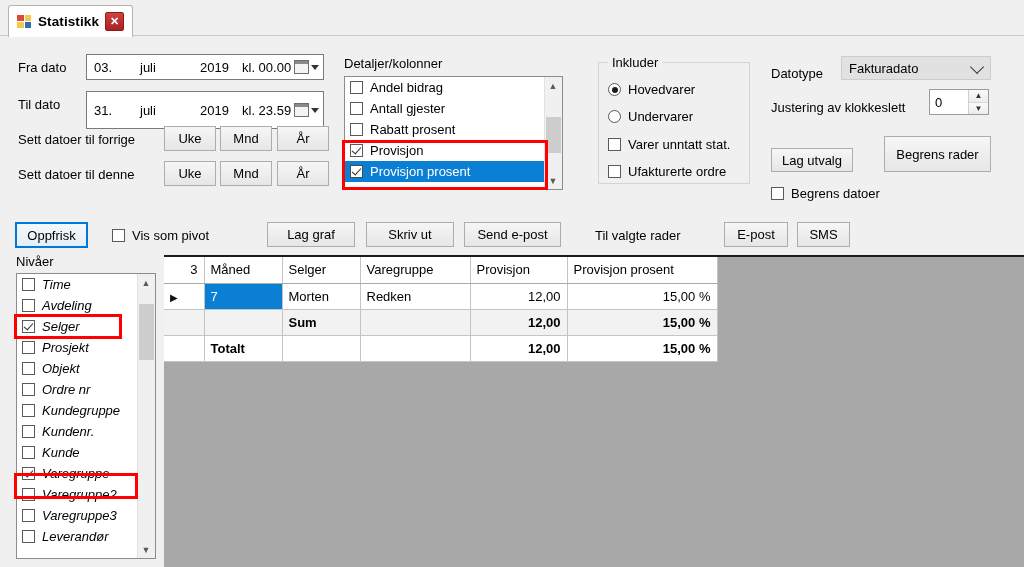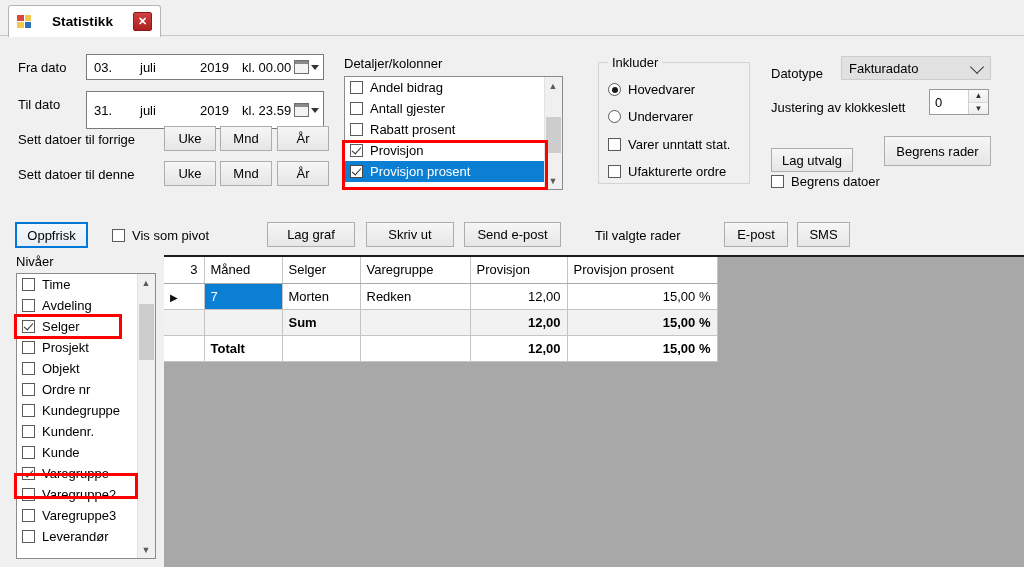--- a/index.html
+++ b/index.html
@@ -14,21 +14,21 @@
   }
   #app{position:absolute;inset:0;background:#f0f0f0;}
 
   
   .tabstrip{position:absolute;left:0;top:0;width:1024px;height:36px;background:#f0f0f0;}
   .tabstrip:after{content:"";position:absolute;left:0;bottom:0;width:1024px;height:1px;background:#c8c8c8;}
   .tab{
     position:absolute;left:8px;top:5px;height:31px;
     background:#fff;border:1px solid #b5b5b5;border-bottom:none;
     border-radius:3px 3px 0 0;
-    display:flex;align-items:center;gap:20px;
+    display:flex;align-items:center;gap:6px;
     padding:0 8px 0 8px;
     z-index:3;
   }
   .tabicon{width:15px;height:14px;position:relative;flex:0 0 auto;}
   .tabicon i{position:absolute;display:block;}
   .tab-label{font-weight:bold;font-size:13.5px;letter-spacing:.1px;}
   .tabclose{
     width:17px;height:17px;border-radius:2px;
     background:linear-gradient(#cf4242,#ad2020);
     border:1px solid #8d1a1a;
@@ -231,42 +231,42 @@
   <div class="lbl" style="left:771px;top:100px;">Justering av klokkeslett</div>
   <div class="spin" style="left:929px;top:89px;width:60px;height:26px;">
     <span style="padding-left:5px;">0</span>
     <span class="spinbtns">
       <span>▲</span>
       <span>▼</span>
     </span>
   </div>
 
   <div class="btn" style="left:771px;top:148px;width:82px;height:24px;">Lag utvalg</div>
-  <div class="btn" style="left:884px;top:136px;width:107px;height:30px;">Begrens rader</div>
-
-  <div class="chkrow" style="left:771px;top:174px;">
+  <div class="btn" style="left:884px;top:136px;width:107px;height:36px;">Begrens rader</div>
+
+  <div class="chkrow" style="left:771px;top:186px;">
     <span class="cbx"></span>
     <span>Begrens datoer</span>
   </div>
 
   <div class="btn primary" style="left:15px;top:222px;width:73px;height:26px;">Oppfrisk</div>
   <div class="chkrow" style="left:112px;top:228px;">
     <span class="cbx"></span>
     <span>Vis som pivot</span>
   </div>
   <div class="btn" style="left:267px;top:222px;width:88px;height:25px;">Lag graf</div>
   <div class="btn" style="left:366px;top:222px;width:88px;height:25px;">Skriv ut</div>
   <div class="btn" style="left:464px;top:222px;width:97px;height:25px;">Send e-post</div>
   <div class="lbl" style="left:595px;top:228px;">Til valgte rader</div>
   <div class="btn" style="left:724px;top:222px;width:64px;height:25px;">E-post</div>
   <div class="btn" style="left:797px;top:222px;width:53px;height:25px;">SMS</div>
 
   <div class="lbl" style="left:16px;top:254px;">Nivåer</div>
   <div class="listbox" style="left:16px;top:273px;width:140px;height:286px;">
-    <div style="position:absolute;left:0;top:0;right:18px;">
+    <div style="position:absolute;left:0;top:0;right:18px;font-style:italic;">
       <div class="litem">
           <span class="cbx"></span>
           <span>Time</span>
         </div>
       <div class="litem">
           <span class="cbx"></span>
           <span>Avdeling</span>
         </div>
       <div class="litem">
           <span class="cbx checked"></span>

